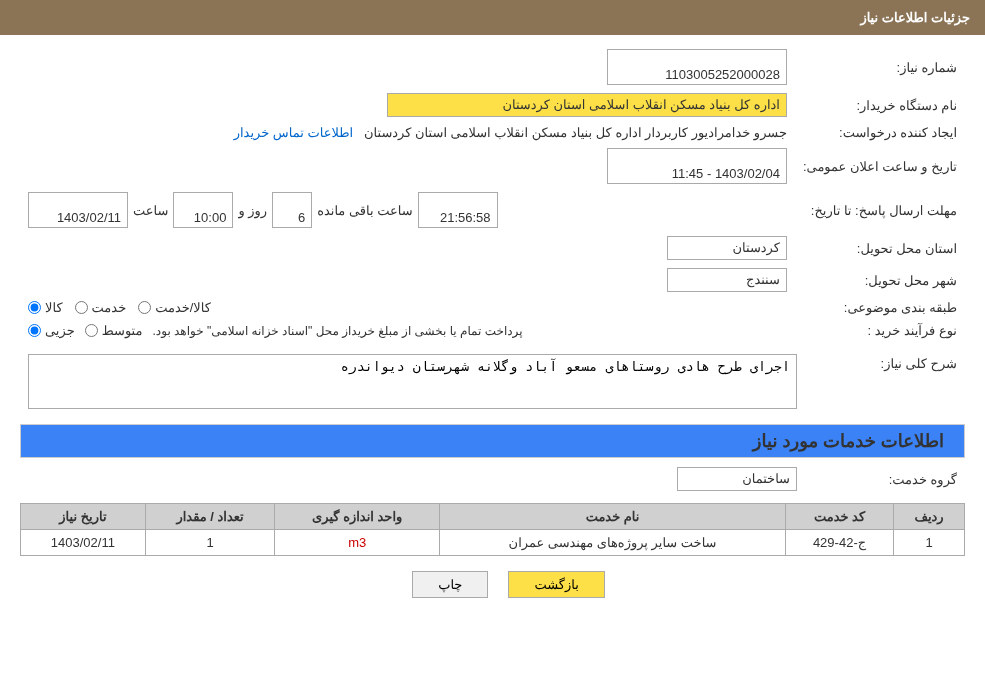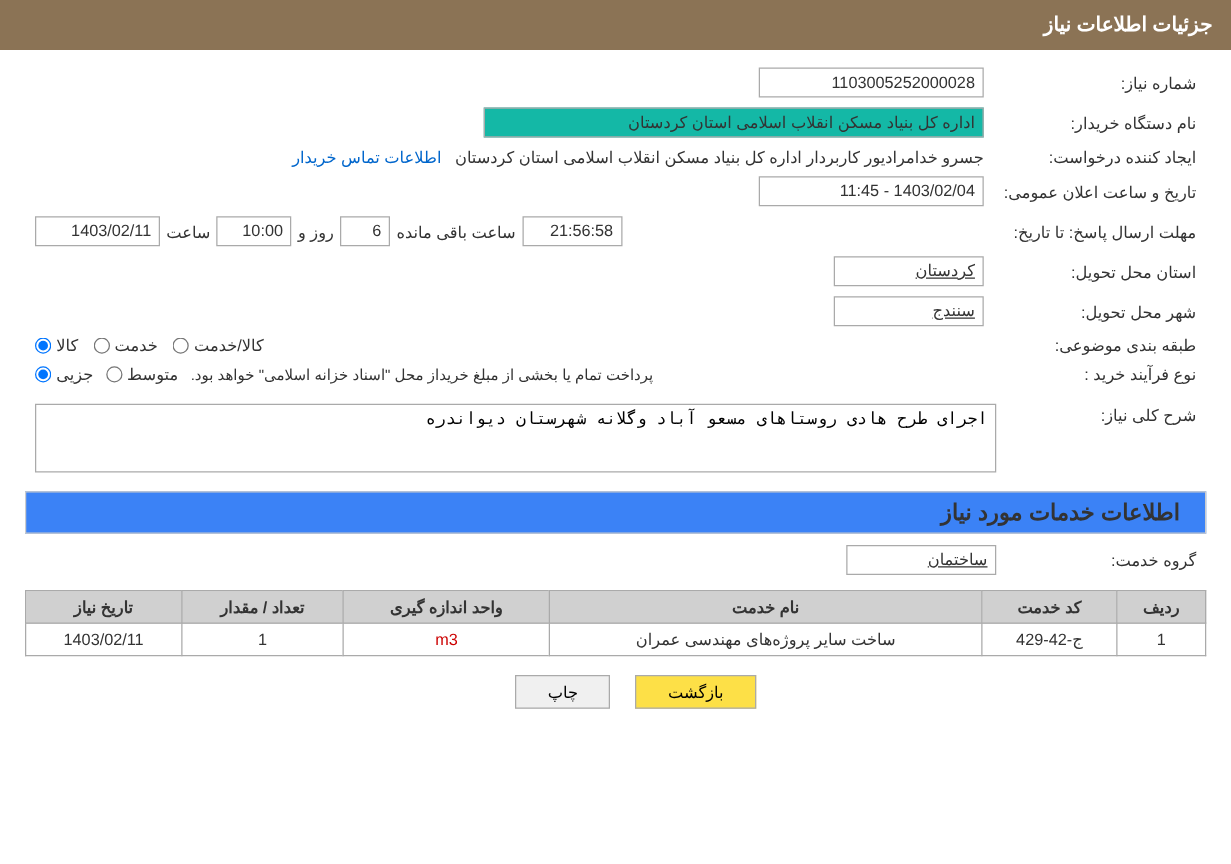--- a/index.html
+++ b/index.html
@@ -14,21 +14,21 @@
       width: 985px;
       min-height: 691px;
       background: #fff;
       padding: 0;
     }
     .header-bar {
       background: #8B7355;
       color: #fff;
       text-align: right;
       padding: 10px 15px;
-      font-size: 16px;
+      font-size: 13px;
       font-weight: bold;
     }
     .main-content {
       padding: 10px 20px;
     }
     .section-title {
       background: #3b82f6;
       border: 1px solid #ccc;
       padding: 5px 20px;
       font-weight: bold;
@@ -48,41 +48,40 @@
       white-space: nowrap;
       color: #333;
       width: 160px;
     }
     .value-cell {
       text-align: right;
     }
     .input-box {
       border: 1px solid #aaa;
       background: #fff;
-      padding: 3px 6px;
+      padding: 17px 6px;
       display: inline-block;
       min-width: 180px;
       height: 24px;
     }
     .input-box-wide {
       border: 1px solid #aaa;
-      background: #14b8a6;
+      background: #fde047;
       padding: 3px 6px;
       display: inline-block;
       width: 400px;
       height: 24px;
     }
     .input-box-med {
       border: 1px solid #aaa;
       background: #fff;
       padding: 3px 6px;
       display: inline-block;
       min-width: 120px;
       height: 24px;
-      text-decoration: underline;
     }
     .link-blue {
       color: #0066cc;
       text-decoration: none;
     }
     .date-row {
       display: flex;
       align-items: center;
       gap: 5px;
       flex-direction: row;

